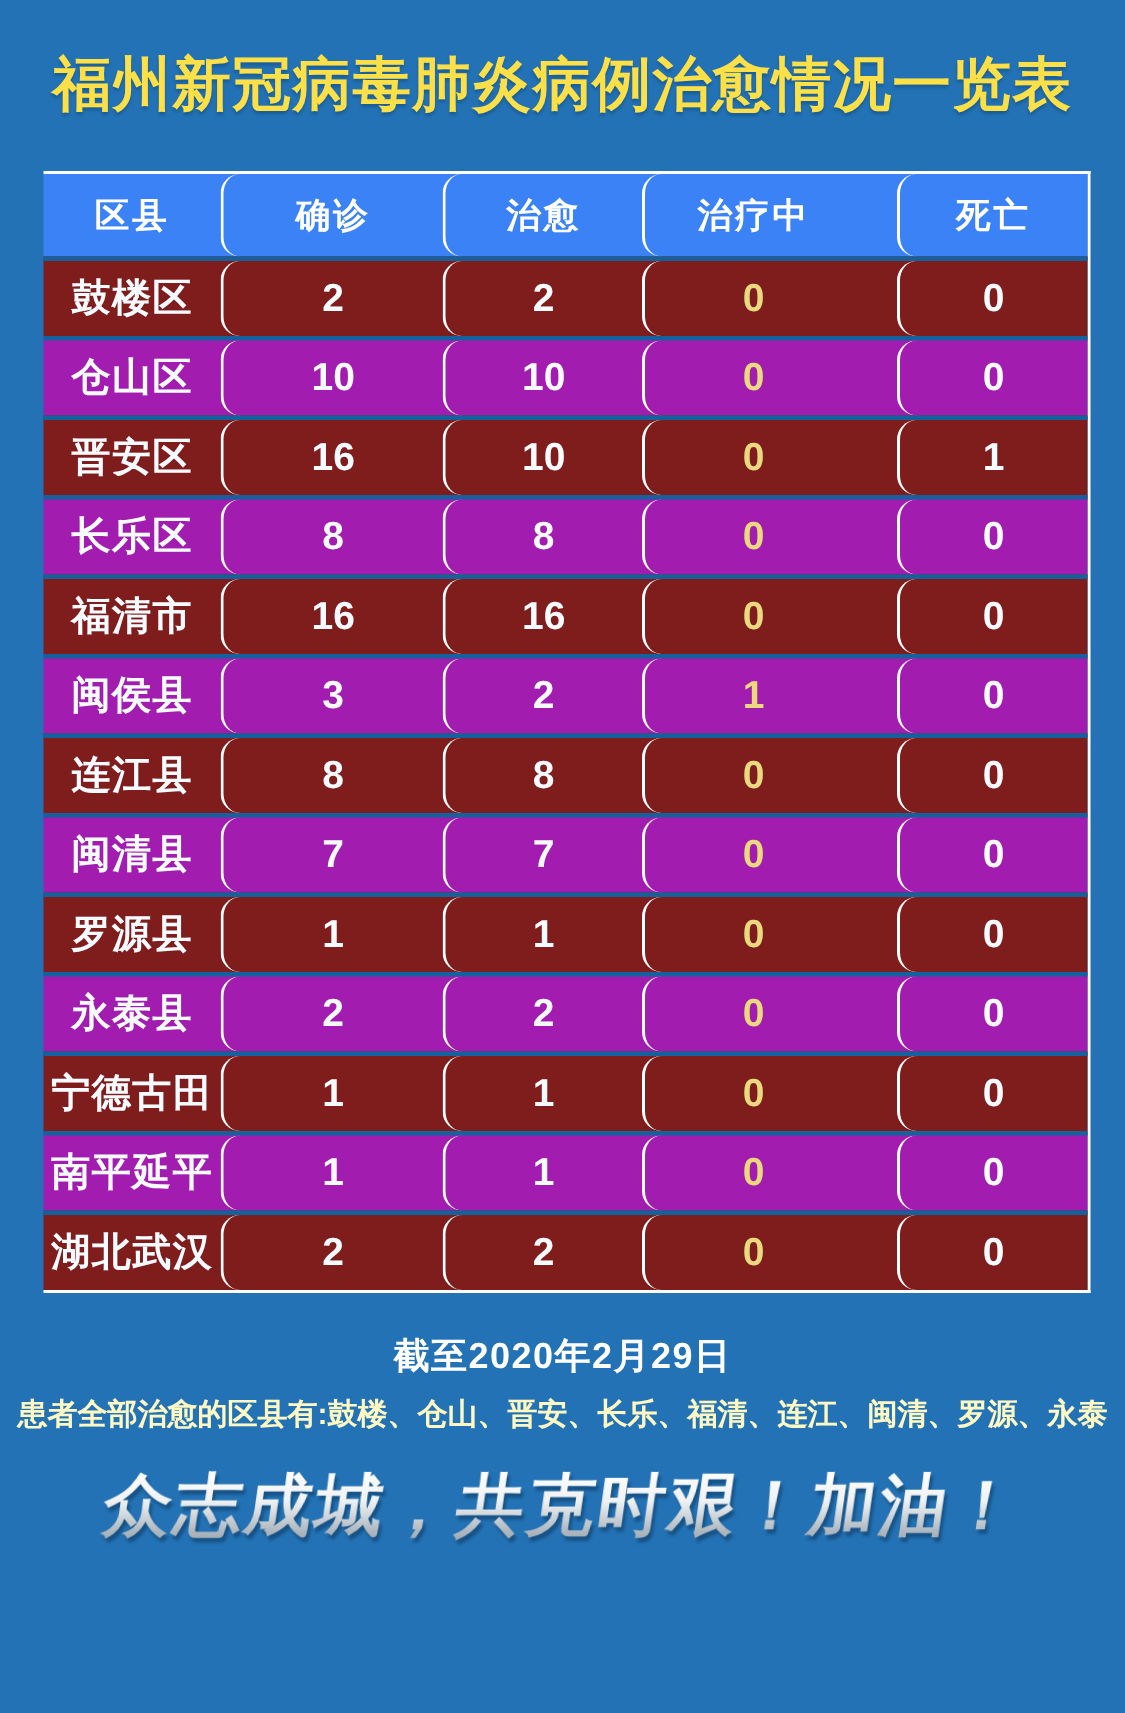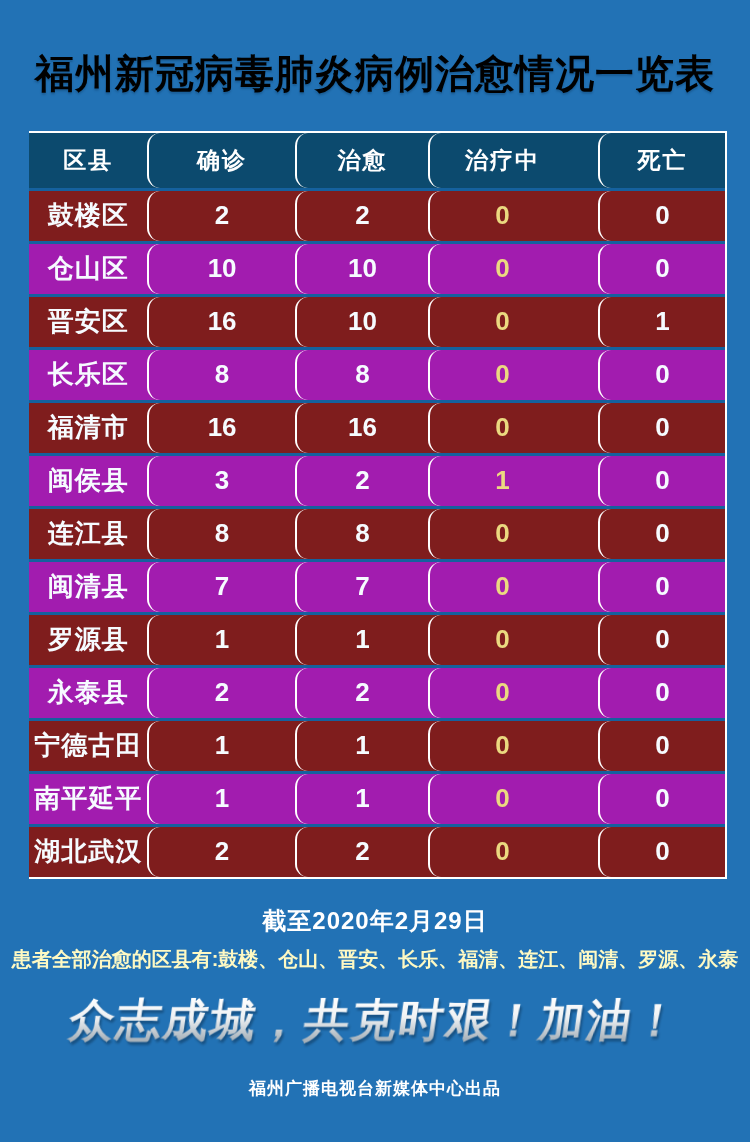--- a/index.html
+++ b/index.html
@@ -7,40 +7,40 @@
   .poster {
     position: relative;
     width: 750px;
     height: 1142px;
     margin: 0 auto;
     background: #2272B5;
     overflow: hidden;
     font-family: "Liberation Sans", "DejaVu Sans", sans-serif;
   }
   .title {
-    padding-top: 45px;
-    text-align: center;
-    color: #000000;
+    padding-top: 28px;
+    text-align: center;
+    color: #fde047;
     font-size: 39px;
     line-height: 1.5;
     font-weight: 900;
     letter-spacing: 1px;
     text-shadow: 0 2px 2px rgba(0,30,60,0.25);
   }
   .table {
     margin: 27px 21px 0 29px;
     width: 698px;
     border-top: 2px solid #FFFFFF;
     border-bottom: 2px solid #FFFFFF;
     border-right: 2px solid #FFFFFF;
   }
   .t-header {
     display: flex;
     height: 55px;
-    background: #0c4a6e;
+    background: #3b82f6;
   }
   .t-header .cell {
     color: #FFFFFF;
     font-size: 23px;
     font-weight: 700;
     letter-spacing: 2px;
   }
   .cell {
     display: flex;
     align-items: center;
@@ -215,15 +215,14 @@
           <div class="cell c2">2</div>
           <div class="cell c3">0</div>
           <div class="cell c4">0</div>
         </div>
       </div>
   </div>
 
   <div class="as-of">截至2020年2月29日</div>
   <div class="note">患者全部治愈的区县有:鼓楼、仓山、晋安、长乐、福清、连江、闽清、罗源、永泰</div>
   <div class="slogan">众志成城，共克时艰！加油！</div>
-  <div class="footer">福州广播电视台新媒体中心出品</div>
 
 </div>
 
 </body></html>

